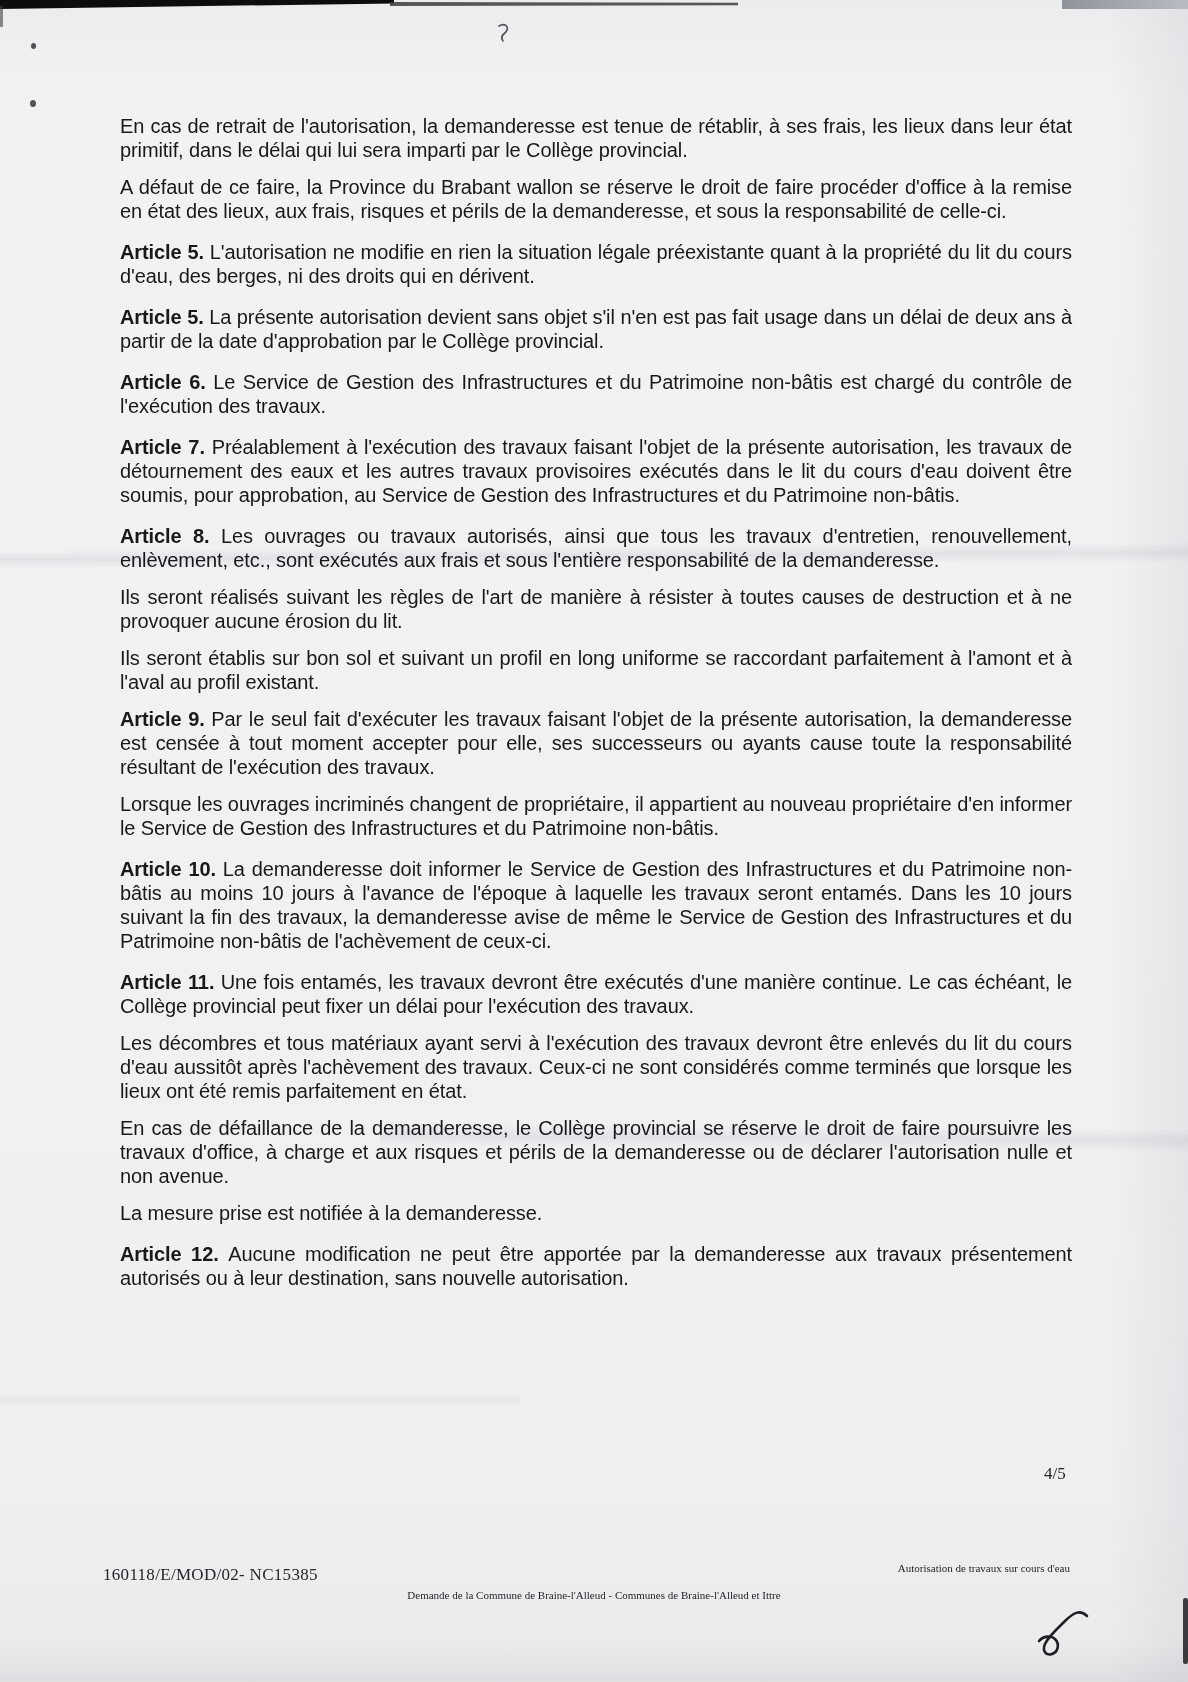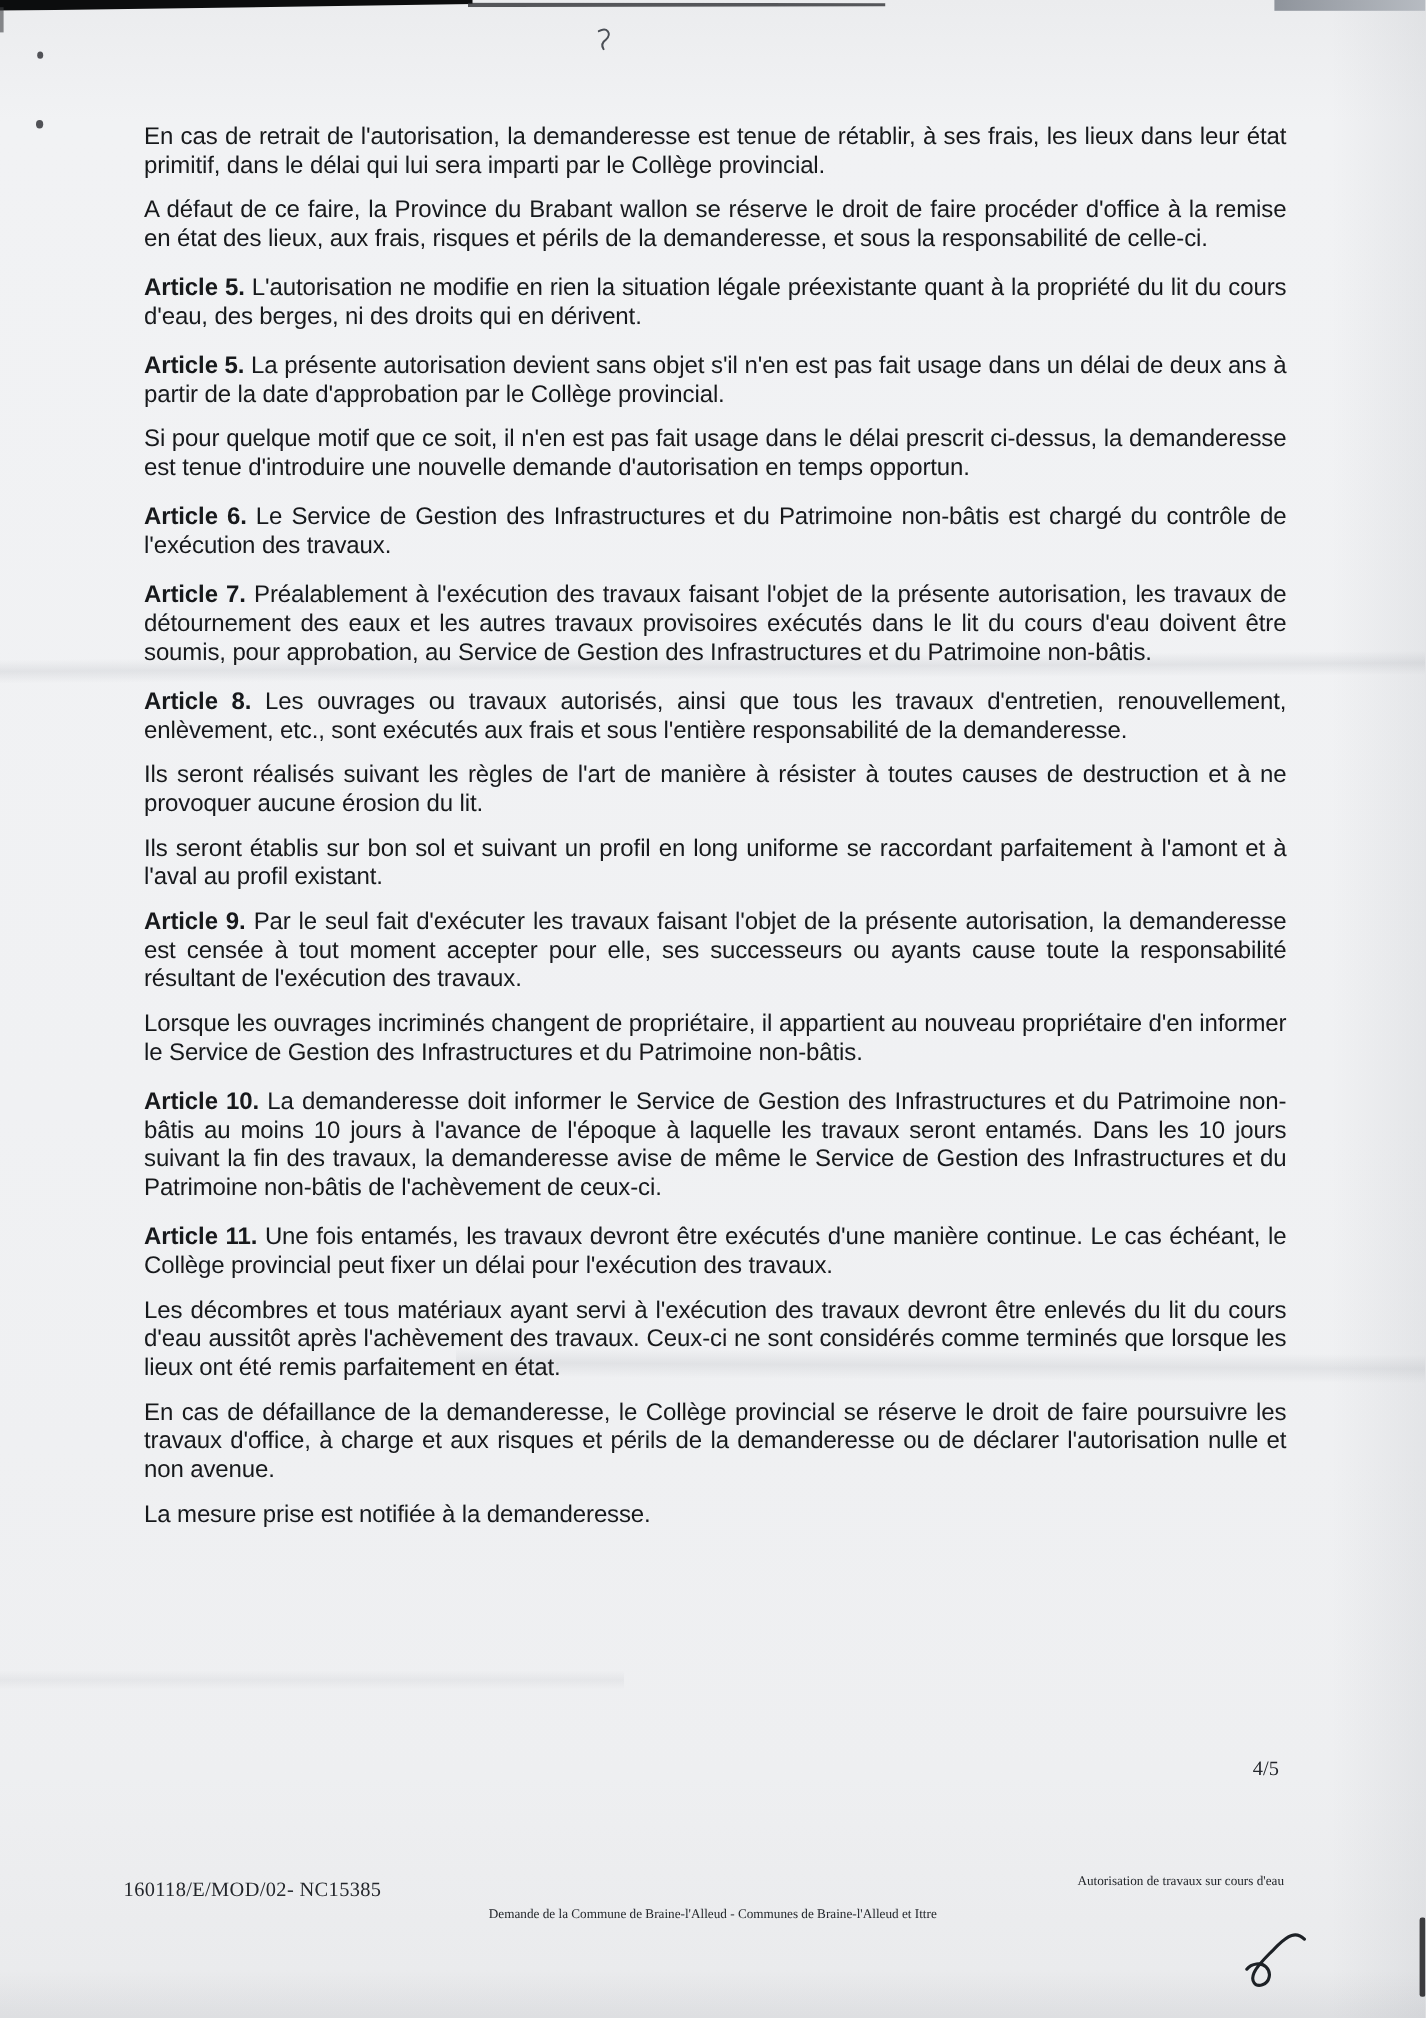--- a/index.html
+++ b/index.html
@@ -42,21 +42,21 @@
   .punch-dot{background:#515257;border-radius:50%;}
   .dot-1{left:31px;top:43px;width:5px;height:6px;}
   .dot-2{left:30px;top:100px;width:6px;height:7px;}
 
   
   .doc-body{
     position:absolute;left:120px;top:102px;width:952px;
     color:#17191c;font-size:20px;line-height:24px;
     letter-spacing:-.1px;text-align:justify;
   }
-  .doc-body p{margin:0 0 13px;}
+  .doc-body p{margin:12px 0 13px;}
   .doc-body p.article-gap{margin-top:17px;}
   .doc-body strong{font-weight:700;}
 
   
   .footer-ref{position:absolute;left:103px;top:1565px;
     font-family:"Liberation Serif",serif;font-size:17px;color:#23262b;letter-spacing:.3px;}
   .footer-title{position:absolute;left:120px;top:1562px;width:950px;text-align:right;
     font-family:Liberation Serif, serif;font-size:11px;color:#23262b;}
   .footer-sub{position:absolute;left:0;top:1589px;width:1188px;text-align:center;
     font-family:"Liberation Serif",serif;font-size:11px;color:#23262b;}
@@ -86,33 +86,33 @@
   <div class="art punch-dot dot-2"></div>
   <svg class="curl-mark" viewBox="0 0 14 20">
     <path d="M2,4 C9,0 13,6 8,11 C5,13 4,16 6,19" fill="none" stroke="#4b4f56" stroke-width="1.6" stroke-linecap="round"></path>
   </svg>
 
   <div class="doc-body">
       <p class="">En cas de retrait de l'autorisation, la demanderesse est tenue de rétablir, à ses frais, les lieux dans leur état primitif, dans le délai qui lui sera imparti par le Collège provincial.</p>
       <p class="">A défaut de ce faire, la Province du Brabant wallon se réserve le droit de faire procéder d'office à la remise en état des lieux, aux frais, risques et périls de la demanderesse, et sous la responsabilité de celle-ci.</p>
       <p class="article-gap"><strong>Article 5. </strong>L'autorisation ne modifie en rien la situation légale préexistante quant à la propriété du lit du cours d'eau, des berges, ni des droits qui en dérivent.</p>
       <p class="article-gap"><strong>Article 5. </strong>La présente autorisation devient sans objet s'il n'en est pas fait usage dans un délai de deux ans à partir de la date d'approbation par le Collège provincial.</p>
-      <p class="">Si pour quelque motif que ce soit, il n'en est pas fait usage dans le délai prescrit ci-dessus, la demanderesse est tenue d'introduire une nouvelle demande d'autorisation en temps opportun.</p>
       <p class="article-gap"><strong>Article 6. </strong>Le Service de Gestion des Infrastructures et du Patrimoine non-bâtis est chargé du contrôle de l'exécution des travaux.</p>
       <p class="article-gap"><strong>Article 7. </strong>Préalablement à l'exécution des travaux faisant l'objet de la présente autorisation, les travaux de détournement des eaux et les autres travaux provisoires exécutés dans le lit du cours d'eau doivent être soumis, pour approbation, au Service de Gestion des Infrastructures et du Patrimoine non-bâtis.</p>
       <p class="article-gap"><strong>Article 8. </strong>Les ouvrages ou travaux autorisés, ainsi que tous les travaux d'entretien, renouvellement, enlèvement, etc., sont exécutés aux frais et sous l'entière responsabilité de la demanderesse.</p>
       <p class="">Ils seront réalisés suivant les règles de l'art de manière à résister à toutes causes de destruction et à ne provoquer aucune érosion du lit.</p>
       <p class="">Ils seront établis sur bon sol et suivant un profil en long uniforme se raccordant parfaitement à l'amont et à l'aval au profil existant.</p>
       <p class=""><strong>Article 9. </strong>Par le seul fait d'exécuter les travaux faisant l'objet de la présente autorisation, la demanderesse est censée à tout moment accepter pour elle, ses successeurs ou ayants cause toute la responsabilité résultant de l'exécution des travaux.</p>
       <p class="">Lorsque les ouvrages incriminés changent de propriétaire, il appartient au nouveau propriétaire d'en informer le Service de Gestion des Infrastructures et du Patrimoine non-bâtis.</p>
       <p class="article-gap"><strong>Article 10. </strong>La demanderesse doit informer le Service de Gestion des Infrastructures et du Patrimoine non-bâtis au moins 10 jours à l'avance de l'époque à laquelle les travaux seront entamés. Dans les 10 jours suivant la fin des travaux, la demanderesse avise de même le Service de Gestion des Infrastructures et du Patrimoine non-bâtis de l'achèvement de ceux-ci.</p>
       <p class="article-gap"><strong>Article 11. </strong>Une fois entamés, les travaux devront être exécutés d'une manière continue. Le cas échéant, le Collège provincial peut fixer un délai pour l'exécution des travaux.</p>
       <p class="">Les décombres et tous matériaux ayant servi à l'exécution des travaux devront être enlevés du lit du cours d'eau aussitôt après l'achèvement des travaux. Ceux-ci ne sont considérés comme terminés que lorsque les lieux ont été remis parfaitement en état.</p>
       <p class="">En cas de défaillance de la demanderesse, le Collège provincial se réserve le droit de faire poursuivre les travaux d'office, à charge et aux risques et périls de la demanderesse ou de déclarer l'autorisation nulle et non avenue.</p>
       <p class="">La mesure prise est notifiée à la demanderesse.</p>
+      <p class="article-gap"><strong>Article 12. </strong>Aucune modification ne peut être apportée par la demanderesse aux travaux présentement autorisés ou à leur destination, sans nouvelle autorisation.</p>
     </div>
 
   <div class="footer-ref">160118/E/MOD/02- NC15385</div>
   <div class="footer-title">Autorisation de travaux sur cours d'eau</div>
   <div class="footer-sub">Demande de la Commune de Braine-l'Alleud - Communes de Braine-l'Alleud et Ittre</div>
   <div class="footer-page">4/5</div>
 
   <svg class="signature" viewBox="0 0 62 52">
     <path d="M57,10 C50,3 43,7 35,15 C27,23 18,31 15,38 C12,45 16,50 22,48 C28,46 30,38 25,33 C21,29 13,30 9,35" fill="none" stroke="#1d2126" stroke-width="2.6" stroke-linecap="round"></path>
   </svg>

